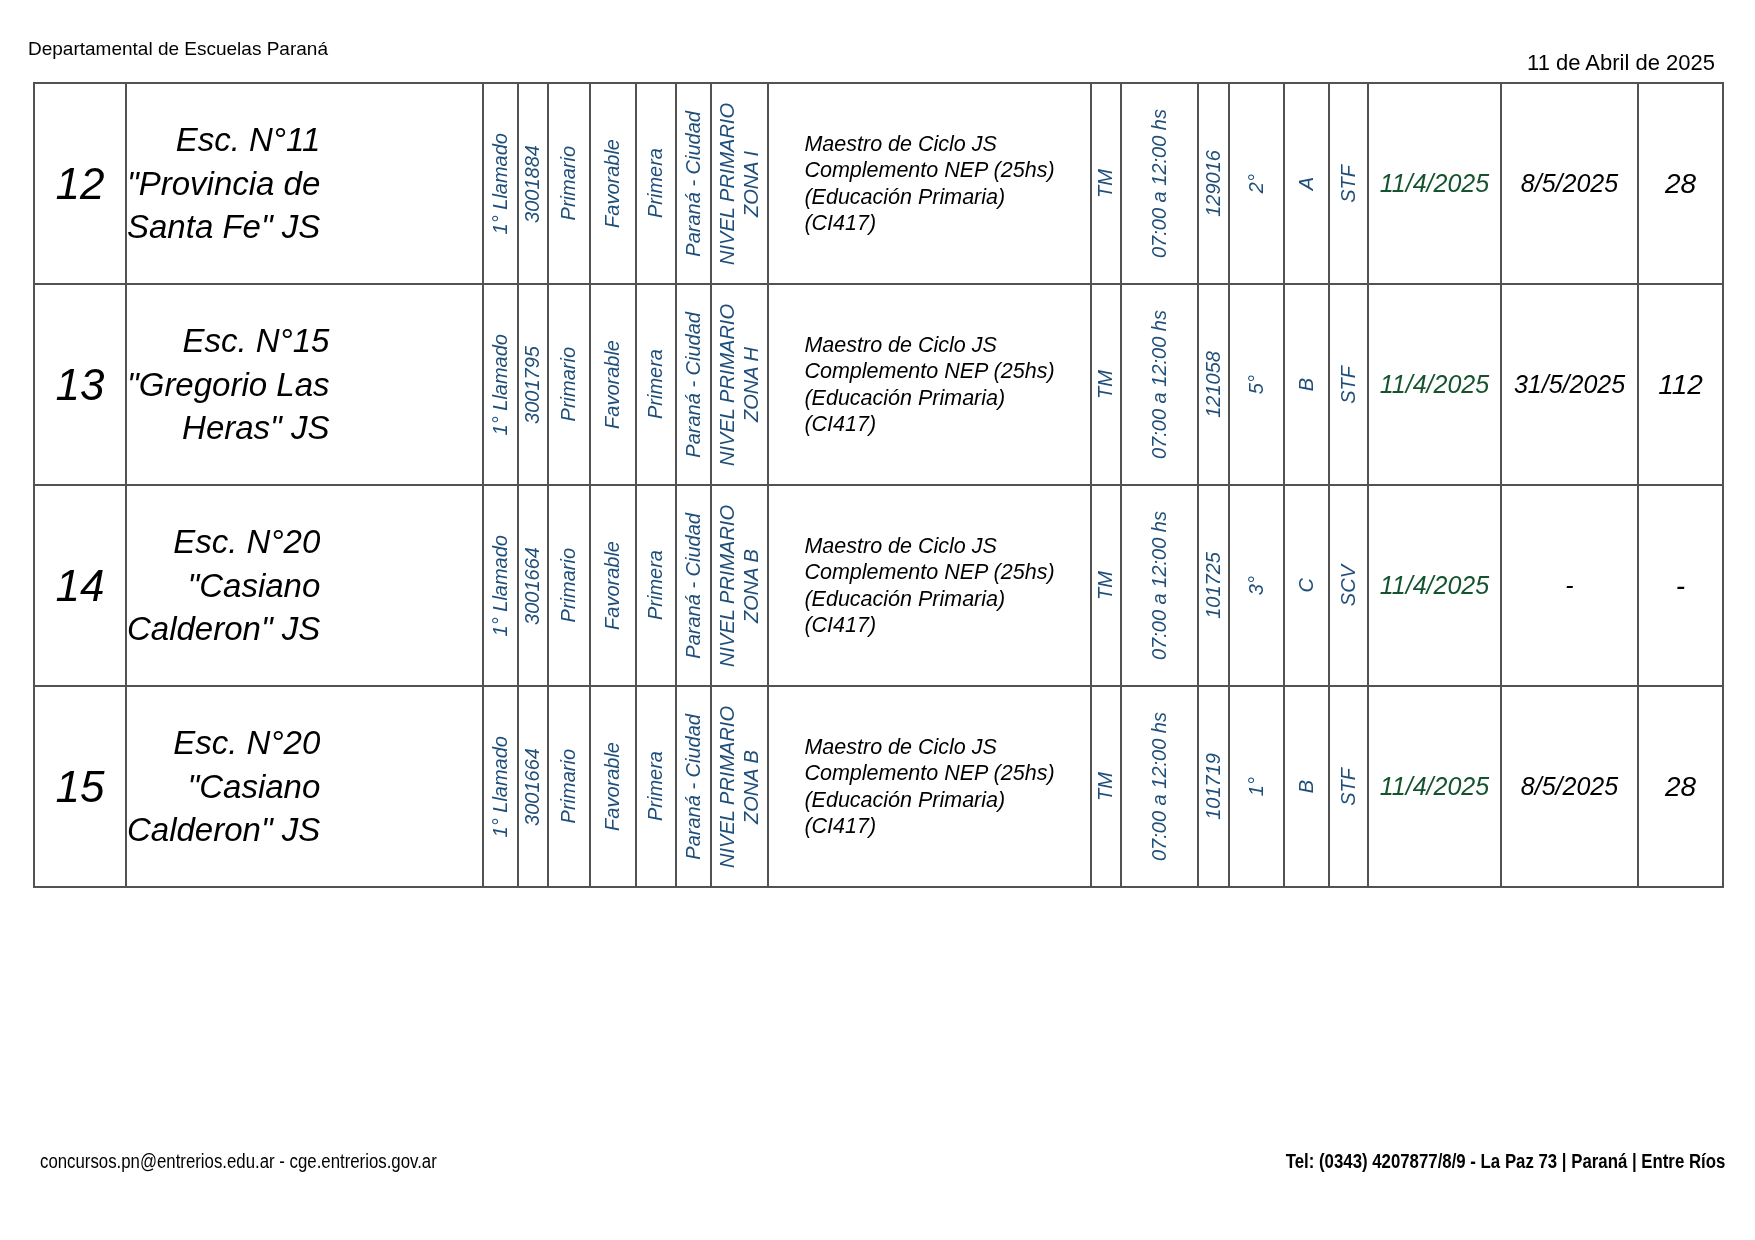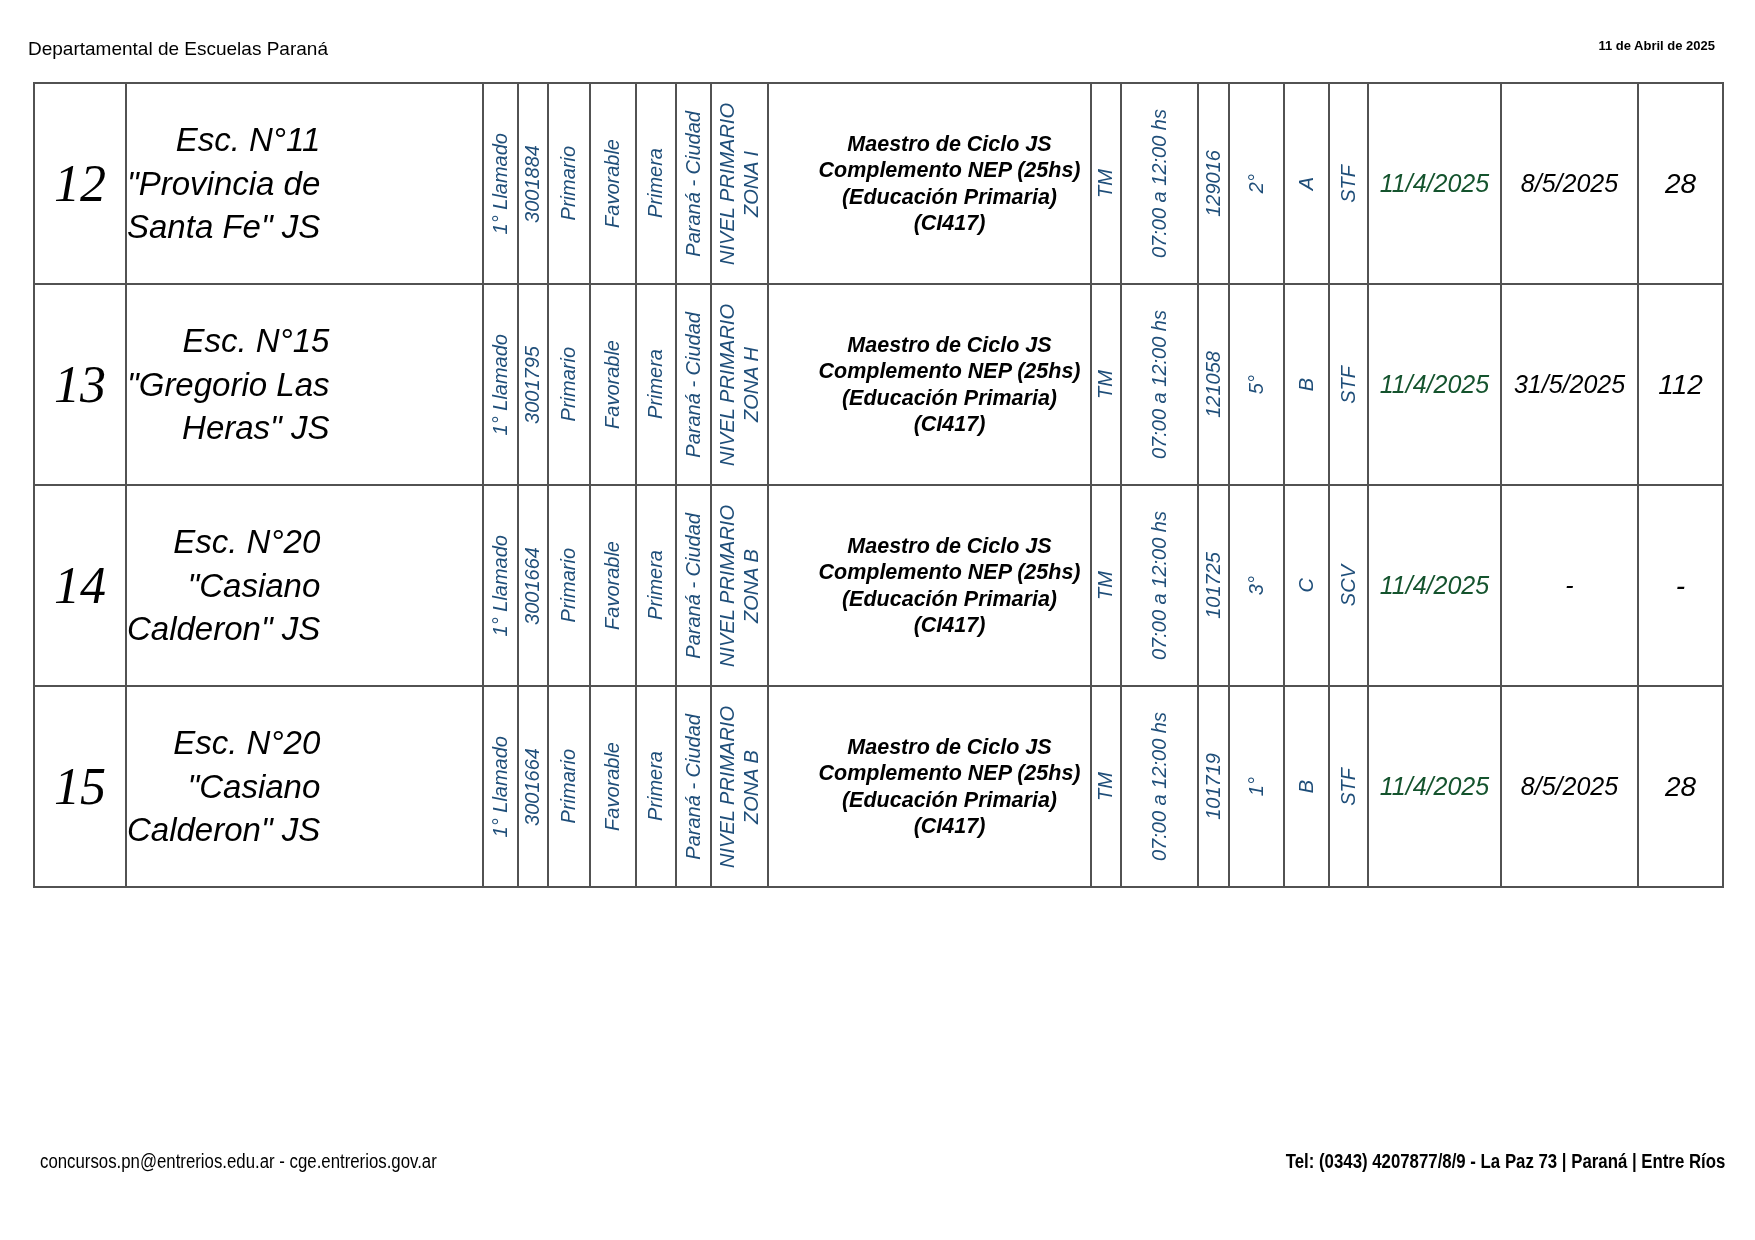--- a/index.html
+++ b/index.html
@@ -1,38 +1,38 @@
 <!DOCTYPE html>
 <html><head>
 <meta charset="utf-8">
 <style>
   * { margin:0; padding:0; box-sizing:border-box; }
   html,body { width:1755px; height:1240px; background:#ffffff;
     font-family:"Liberation Sans", sans-serif; color:#000; overflow:hidden; position:relative; }
 
   .hdr-left { position:absolute; top:38px; left:28px; font-size:19px; }
-  .hdr-right { position:absolute; top:38px; right:40px; font-size:13px; font-weight:bold; }
+  .hdr-right { position:absolute; top:50px; right:40px; font-size:22px; font-weight:normal; }
 
   table.offers { position:absolute; top:82px; left:33px; width:1689px;
     border-collapse:collapse; table-layout:fixed; border:2px solid #3d3d3d; }
   table.offers td { border:2px solid #525252; padding:0; vertical-align:middle; overflow:hidden; }
   table.offers tr { height:201px; }
 
   .hc { display:flex; align-items:center; justify-content:center; height:196px; width:100%; }
 
-  .num { font-style:italic; font-size:52px;font-family:Liberation Serif, serif; }
+  .num { font-style:italic; font-size:44px; }
   .school { justify-content:flex-start; padding-left:0;
     font-style:italic; font-weight:normal; font-size:33px; line-height:1.32; white-space:pre-line;text-align:right; }
 
   .vtext { writing-mode:vertical-rl; transform:rotate(180deg);
     font-style:italic; font-size:20px; color:#1F4E79;
     white-space:pre-line; text-align:center; line-height:1.18; }
 
-  .cargo { font-style:italic; font-weight:bold; font-size:21.5px;
-    text-align:center; white-space:pre-line; line-height:1.22;margin-left:20px; }
+  .cargo { font-style:italic; font-weight:normal; font-size:21.5px;
+    white-space:pre-line; line-height:1.22; }
 
   .fblue { font-style:italic; font-size:25px; color:#14532d; }
   .fdate { font-style:italic; font-size:25px; }
   .days  { font-style:italic; font-size:28px; }
 
   .ftr-left { position:absolute; top:1150px; left:40px; font-size:20px;
     transform:scaleX(0.84); transform-origin:left center; white-space:nowrap; }
   .ftr-right { position:absolute; top:1150px; right:30px; font-size:20px; font-weight:bold;
     transform:scaleX(0.84); transform-origin:right center; white-space:nowrap; }
 </style>

